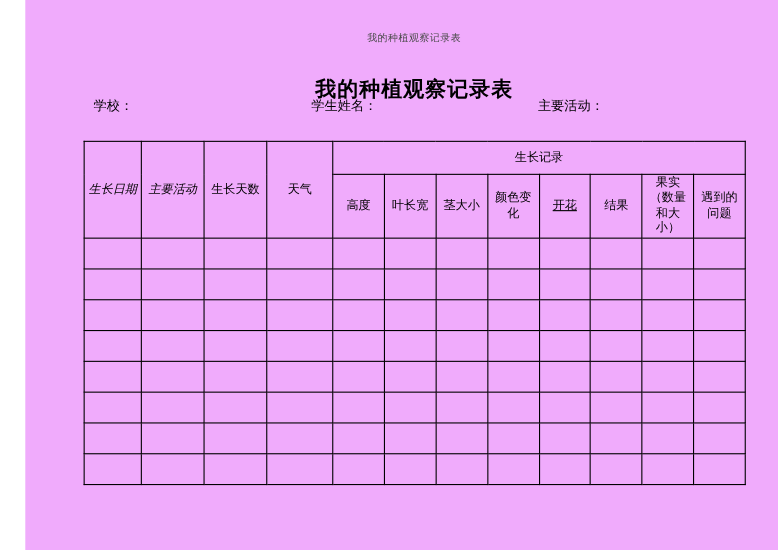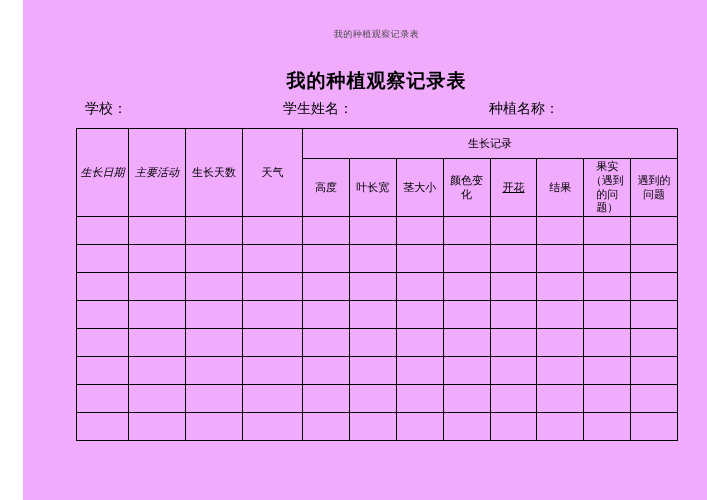--- a/index.html
+++ b/index.html
@@ -37,25 +37,25 @@
     top: 68px;
     left: 0;
     width: 707px;
     text-align: center;
     font-size: 19px;
     font-weight: bold;
     letter-spacing: 1px;
   }
   .fields-row {
     position: absolute;
-    top: 100px;
+    top: 88px;
     left: 62px;
     width: 590px;
     height: 18px;
-    font-size: 14px;
+    font-size: 12px;
   }
   .field {
     position: absolute;
     white-space: nowrap;
   }
   .field-school { left: 0px; }
   .field-student { left: 198px; }
   .field-plant { left: 404px; }
   .field-label { }
   .field-value {
@@ -128,42 +128,42 @@
   <div class="doc-title">我的种植观察记录表</div>
 
   <div class="fields-row">
     <div class="field field-school">
       <span class="field-label">学校：</span><span class="field-value"></span>
     </div>
     <div class="field field-student">
       <span class="field-label">学生姓名：</span><span class="field-value"></span>
     </div>
     <div class="field field-plant">
-      <span class="field-label">种植名称：</span><span class="field-value"></span>
+      <span class="field-label">主要活动：</span><span class="field-value"></span>
     </div>
   </div>
 
   <div class="table-wrap">
     <table class="record">
       <tbody>
         <tr>
           <td class="c1" rowspan="2">生长日期</td>
           <td class="c2" rowspan="2">主要活动</td>
           <td class="c3" rowspan="2">生长天数</td>
           <td class="c4" rowspan="2">天气</td>
           <td class="h-group" colspan="8">生长记录</td>
         </tr>
         <tr class="h-sub">
           <td class="c5">高度</td>
           <td class="c6">叶长宽</td>
           <td class="c7">茎大小</td>
           <td class="c8">颜色变化</td>
           <td class="c9">开花</td>
           <td class="c10">结果</td>
-          <td class="c11">果实（遇到的问题）</td>
+          <td class="c11">果实（数量和大小）</td>
           <td class="c12">遇到的问题</td>
         </tr>
       </tbody>
       <tbody id="rows-body">
           <tr class="data-row">
             <td class="c1"></td>
             <td class="c2"></td>
             <td class="c3"></td>
             <td class="c4"></td>
             <td class="c5"></td>

